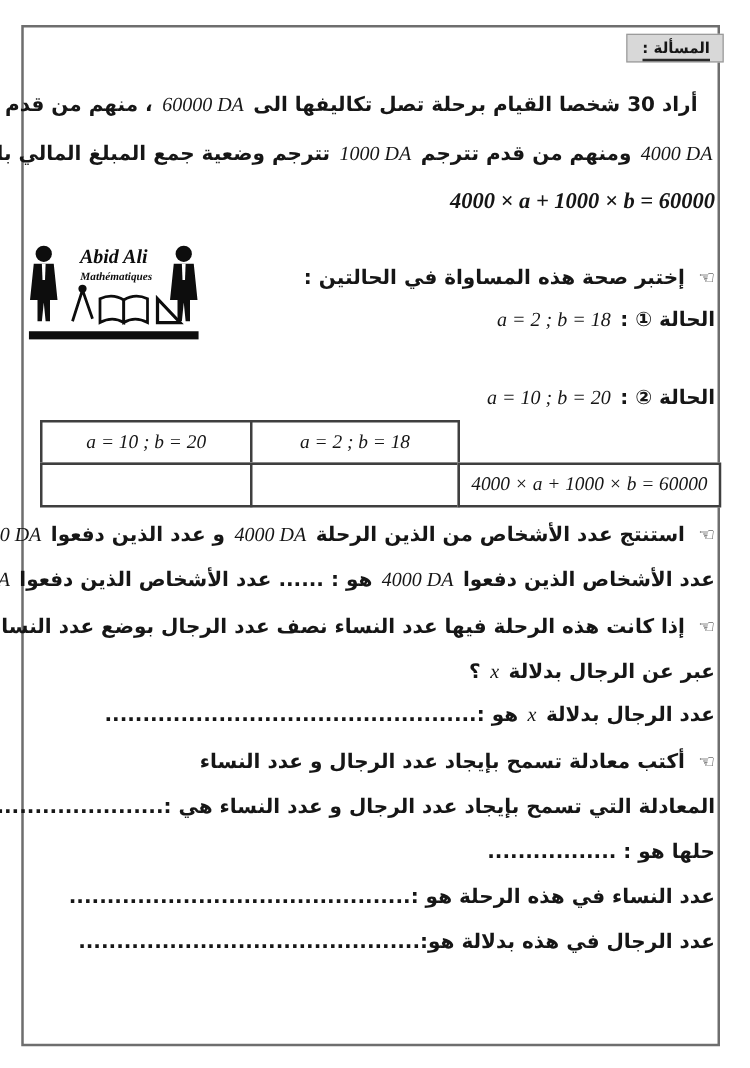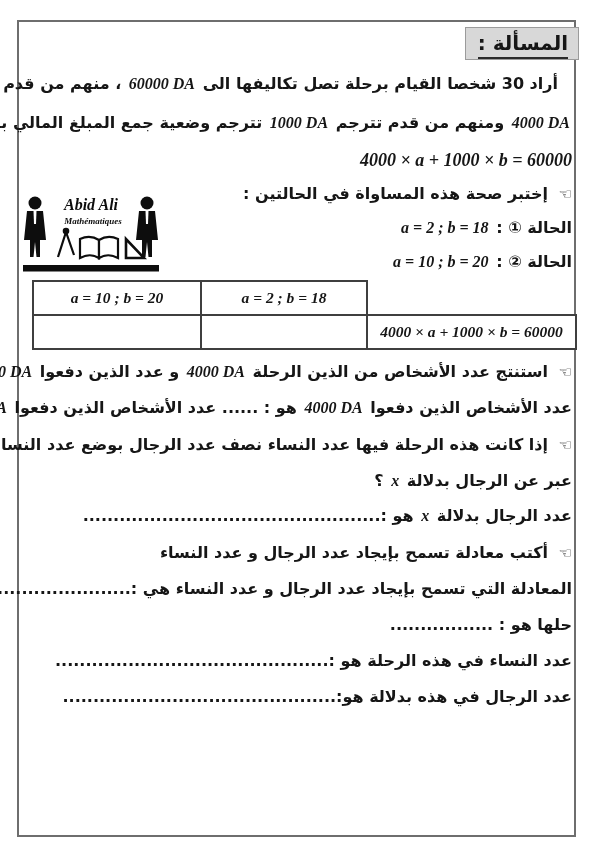--- a/index.html
+++ b/index.html
@@ -1,29 +1,29 @@
 <!DOCTYPE html>
 <html lang="ar"><head>
 <meta charset="utf-8">
 <style>
   html,body{margin:0;padding:0;background:#ffffff;}
   body{width:600px;height:854px;font-family:"DejaVu Sans",sans-serif;color:#161616;}
   .page{position:relative;width:600px;height:854px;background:#fff;overflow:hidden;}
   .frame{position:absolute;left:17px;top:20px;width:559px;height:817px;border:2px solid #6e6e6e;box-sizing:border-box;}
-  .title-box{position:absolute;top:27px;right:21px;background:#d8d8d8;border:1px solid #9b9b9b;padding:3px 10px 4px 12px;font-size:20px;font-weight:700;direction:rtl;}
+  .title-box{position:absolute;top:27px;right:21px;background:#d8d8d8;border:1px solid #9b9b9b;padding:3px 10px 4px 12px;font-size:12px;font-weight:700;direction:rtl;}
   .title-box .t{border-bottom:2.5px solid #2a2a2a;padding-bottom:2px;}
   .content{position:absolute;left:30px;top:64px;width:542px;}
   .line{direction:rtl;text-align:right;font-size:16px;font-weight:700;height:36px;line-height:36px;white-space:nowrap;}
   .h40{height:40px;line-height:40px;}
   .h38{height:38px;line-height:38px;}
   .h37{height:37px;line-height:37px;}
   .h34{height:34px;line-height:34px;}
-  .h32{height:32px;line-height:32px;}
+  .h32{height:32px;line-height:32px;margin-top:28px;}
   .indent{padding-right:14px;}
-  .math{font-family:"Liberation Serif","DejaVu Serif",serif;font-style:italic;font-weight:700;direction:ltr;unicode-bidi:isolate;display:inline-block;padding:0 2px;font-size:16px;}
+  .math{font-family:"Liberation Serif","DejaVu Serif",serif;font-style:italic;font-weight:400;direction:ltr;unicode-bidi:isolate;display:inline-block;padding:0 2px;font-size:16px;}
   .disp-eq{direction:ltr;text-align:right;height:36px;line-height:36px;font-family:"Liberation Serif","DejaVu Serif",serif;font-style:italic;font-weight:700;font-size:18px;padding-left:0;}
   .hand{display:inline-block;margin-left:5px;font-size:15px;font-weight:400;}
   .dots{letter-spacing:0.5px;}
   
   .twrap{margin:2px 0 4px 2px;width:545px;direction:ltr;}
   .trow{display:flex;}
   .tcell{box-sizing:border-box;border:2px solid #3f3f3f;height:36px;display:flex;align-items:center;justify-content:center;background:#fff;}
   .trow .tcell + .tcell{margin-left:-2px;}
   .trow2{margin-top:-2px;}
   .c1{width:170px;}

